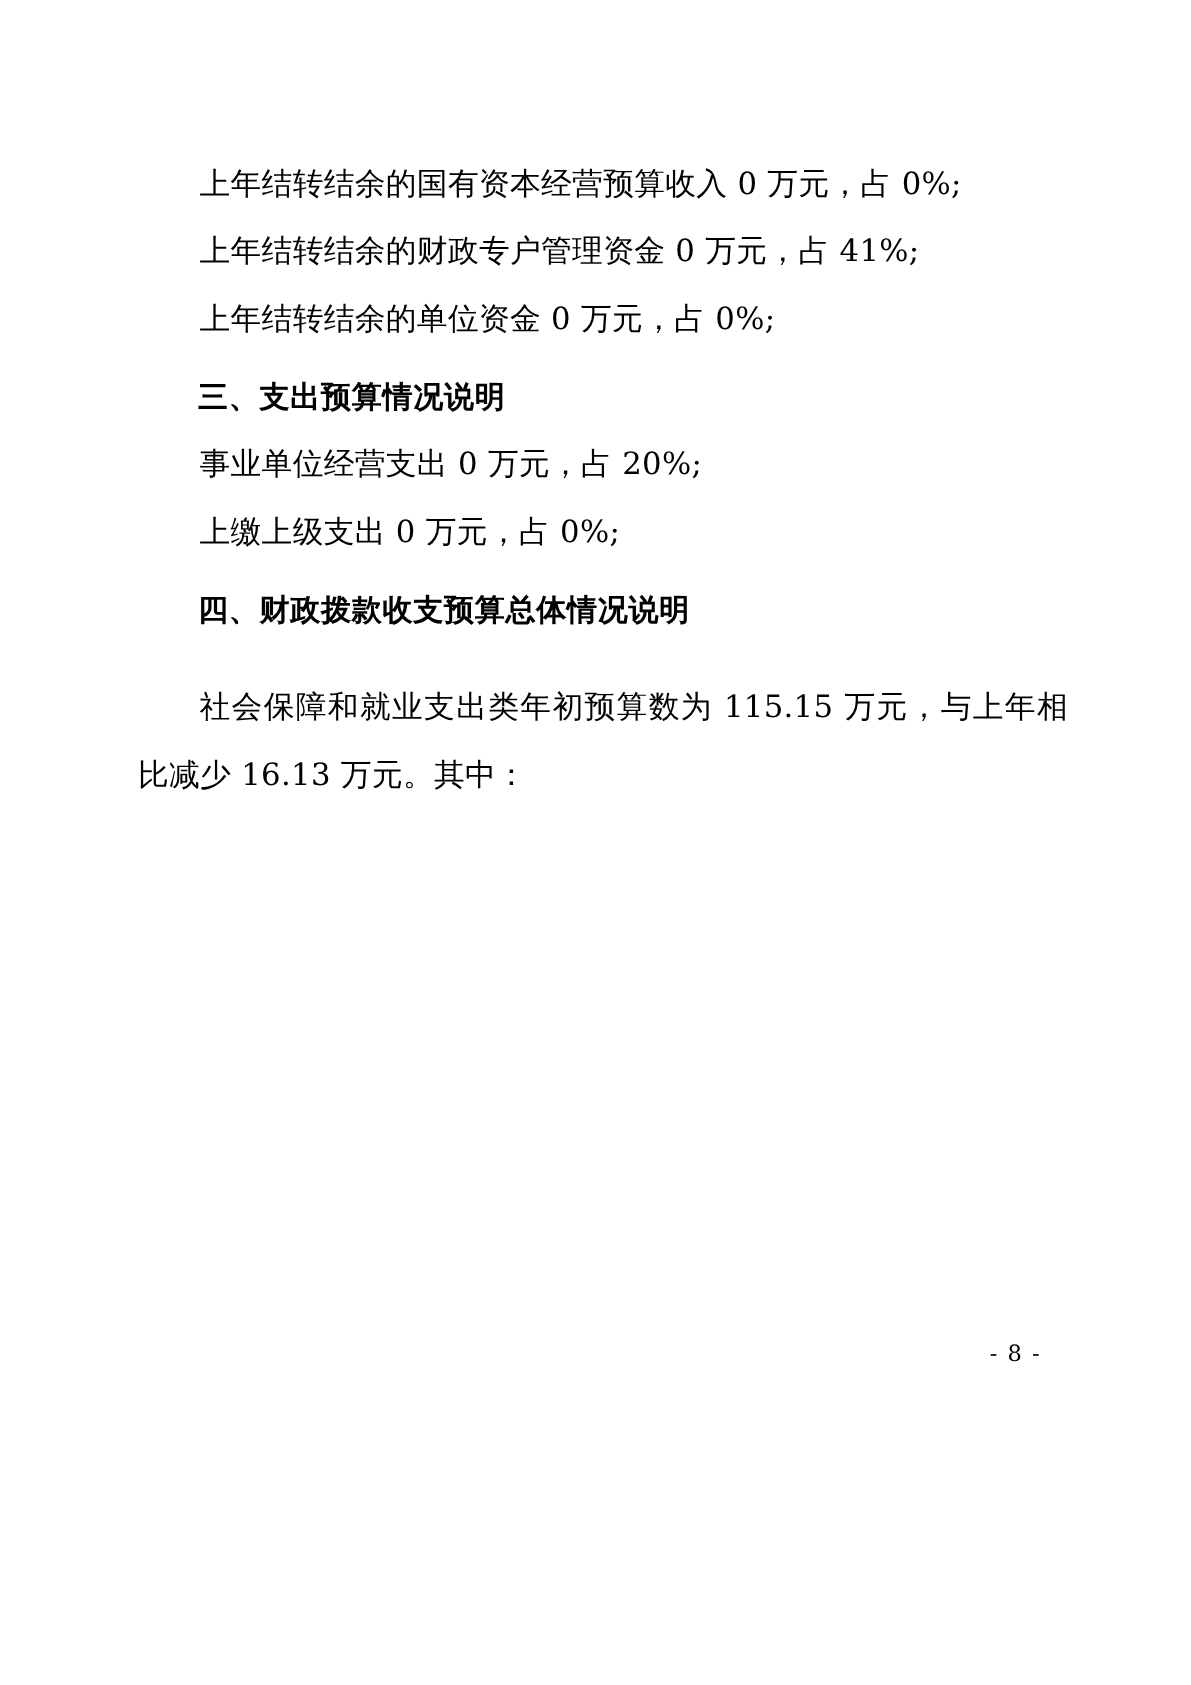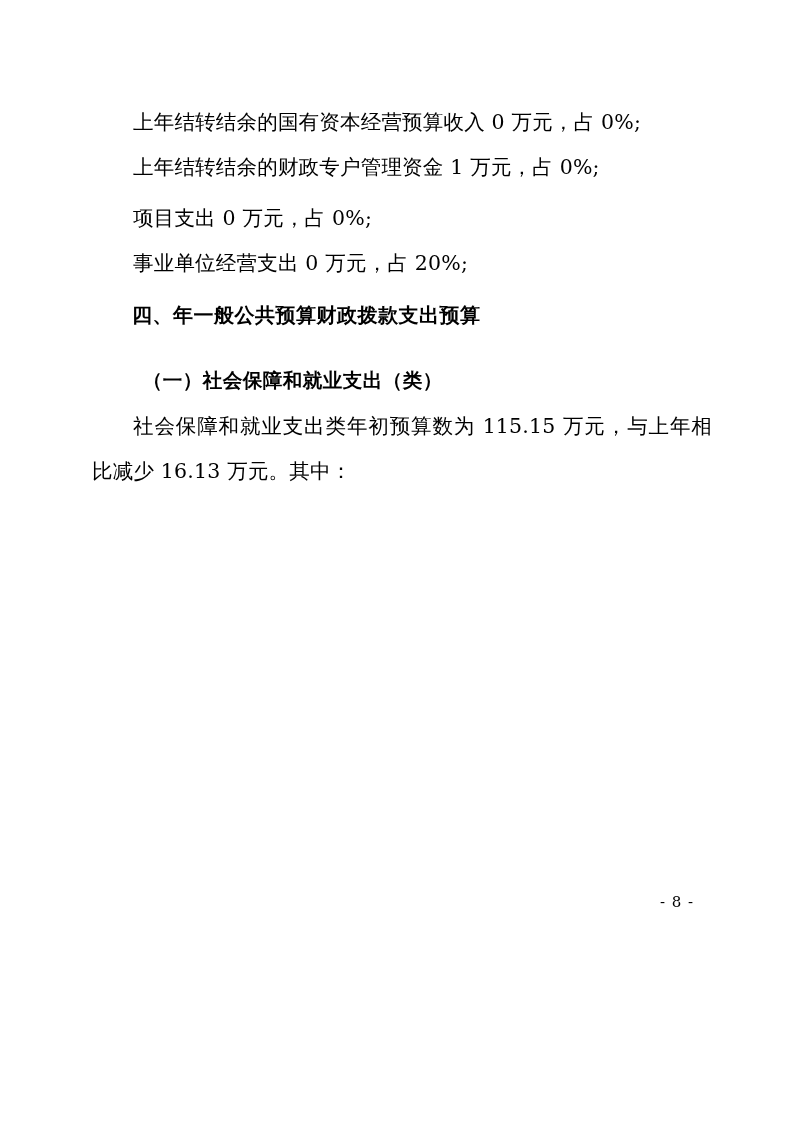--- a/index.html
+++ b/index.html
@@ -73,36 +73,37 @@
     padding-left: 560px;
   }
 </style>
 </head>
 <body>
 
 <div class="page">
   <div class="content">
 
     <p class="indent">上年结转结余的国有资本经营预算收入 0 万元，占 0%;</p>
-    <p class="indent">上年结转结余的财政专户管理资金 1 万元，占 0%;</p>
+    <p class="indent">上年结转结余的财政专户管理资金 0 万元，占 41%;</p>
+    <p class="indent">上年结转结余的单位资金 0 万元，占 0%;</p>
 
     <div class="gap-small"></div>
+    <p class="heading">三、支出预算情况说明</p>
 
-    <p class="indent">项目支出 0 万元，占 0%;</p>
     <p class="indent">事业单位经营支出 0 万元，占 20%;</p>
+    <p class="indent">上缴上级支出 0 万元，占 0%;</p>
 
     <div class="gap-small"></div>
-    <p class="heading">四、年一般公共预算财政拨款支出预算</p>
+    <p class="heading">四、财政拨款收支预算总体情况说明</p>
 
 
     <div class="gap-small"></div>
 
 
     <div class="gap-medium"></div>
-    <p class="subheading">（一）社会保障和就业支出（类）</p>
 
     <p class="indent">社会保障和就业支出类年初预算数为 115.15 万元，与上年相比减少 16.13 万元。其中：</p>
 
   </div>
 
   <div class="footer">
     <span class="footer-inner">- 8 -</span>
   </div>
 </div>
 

